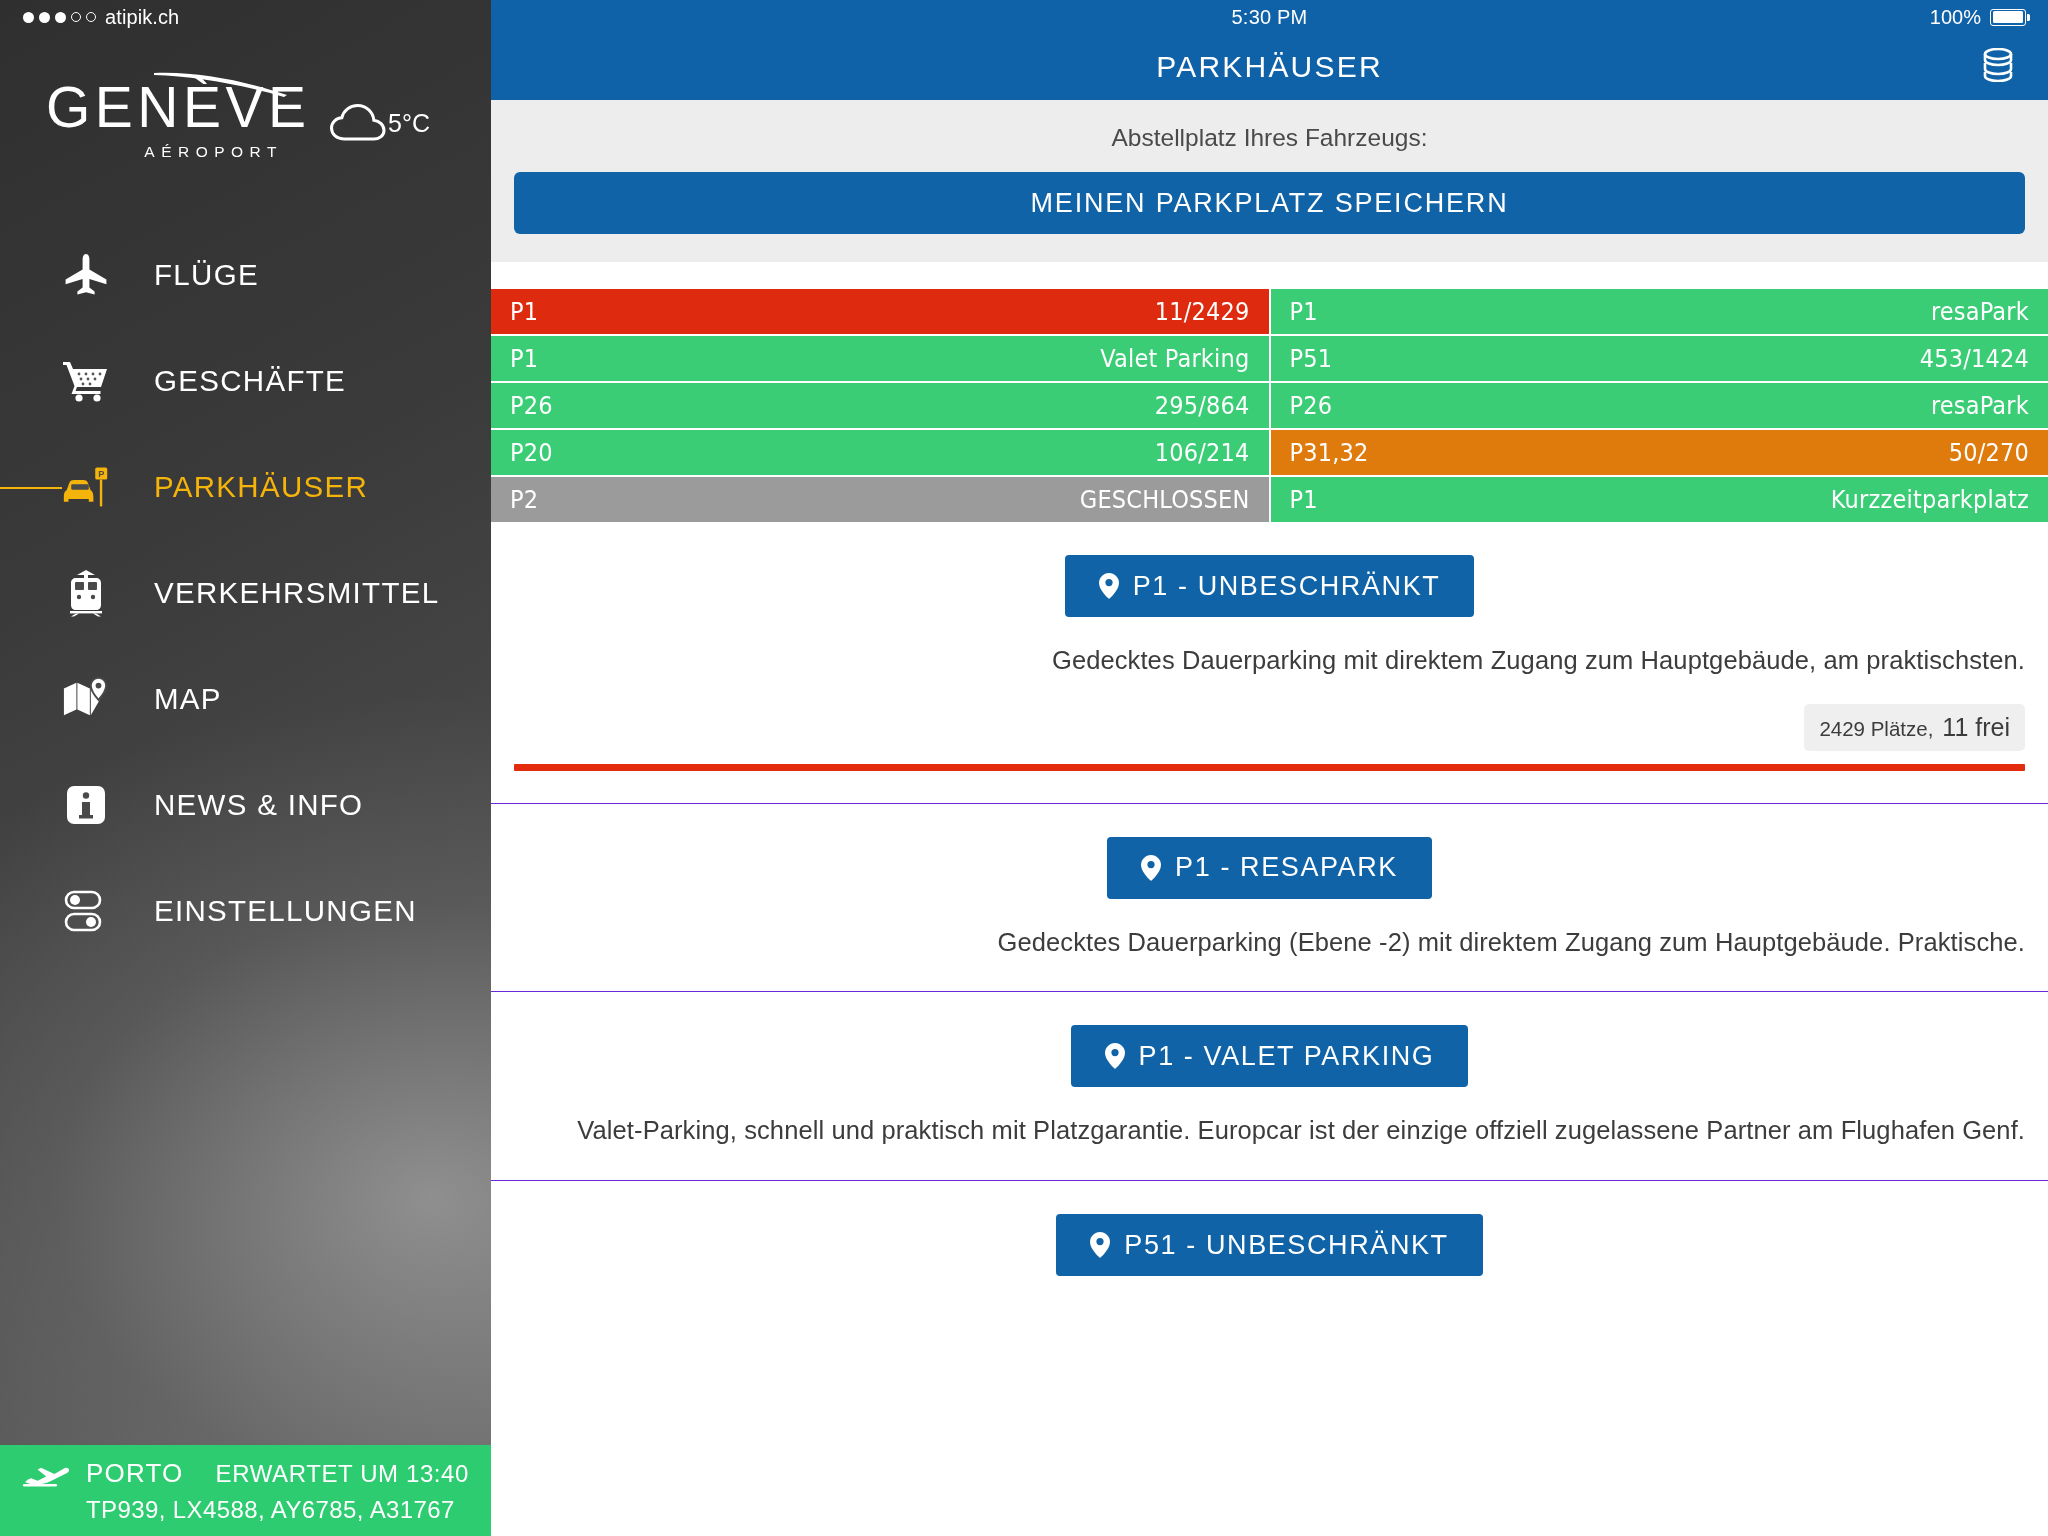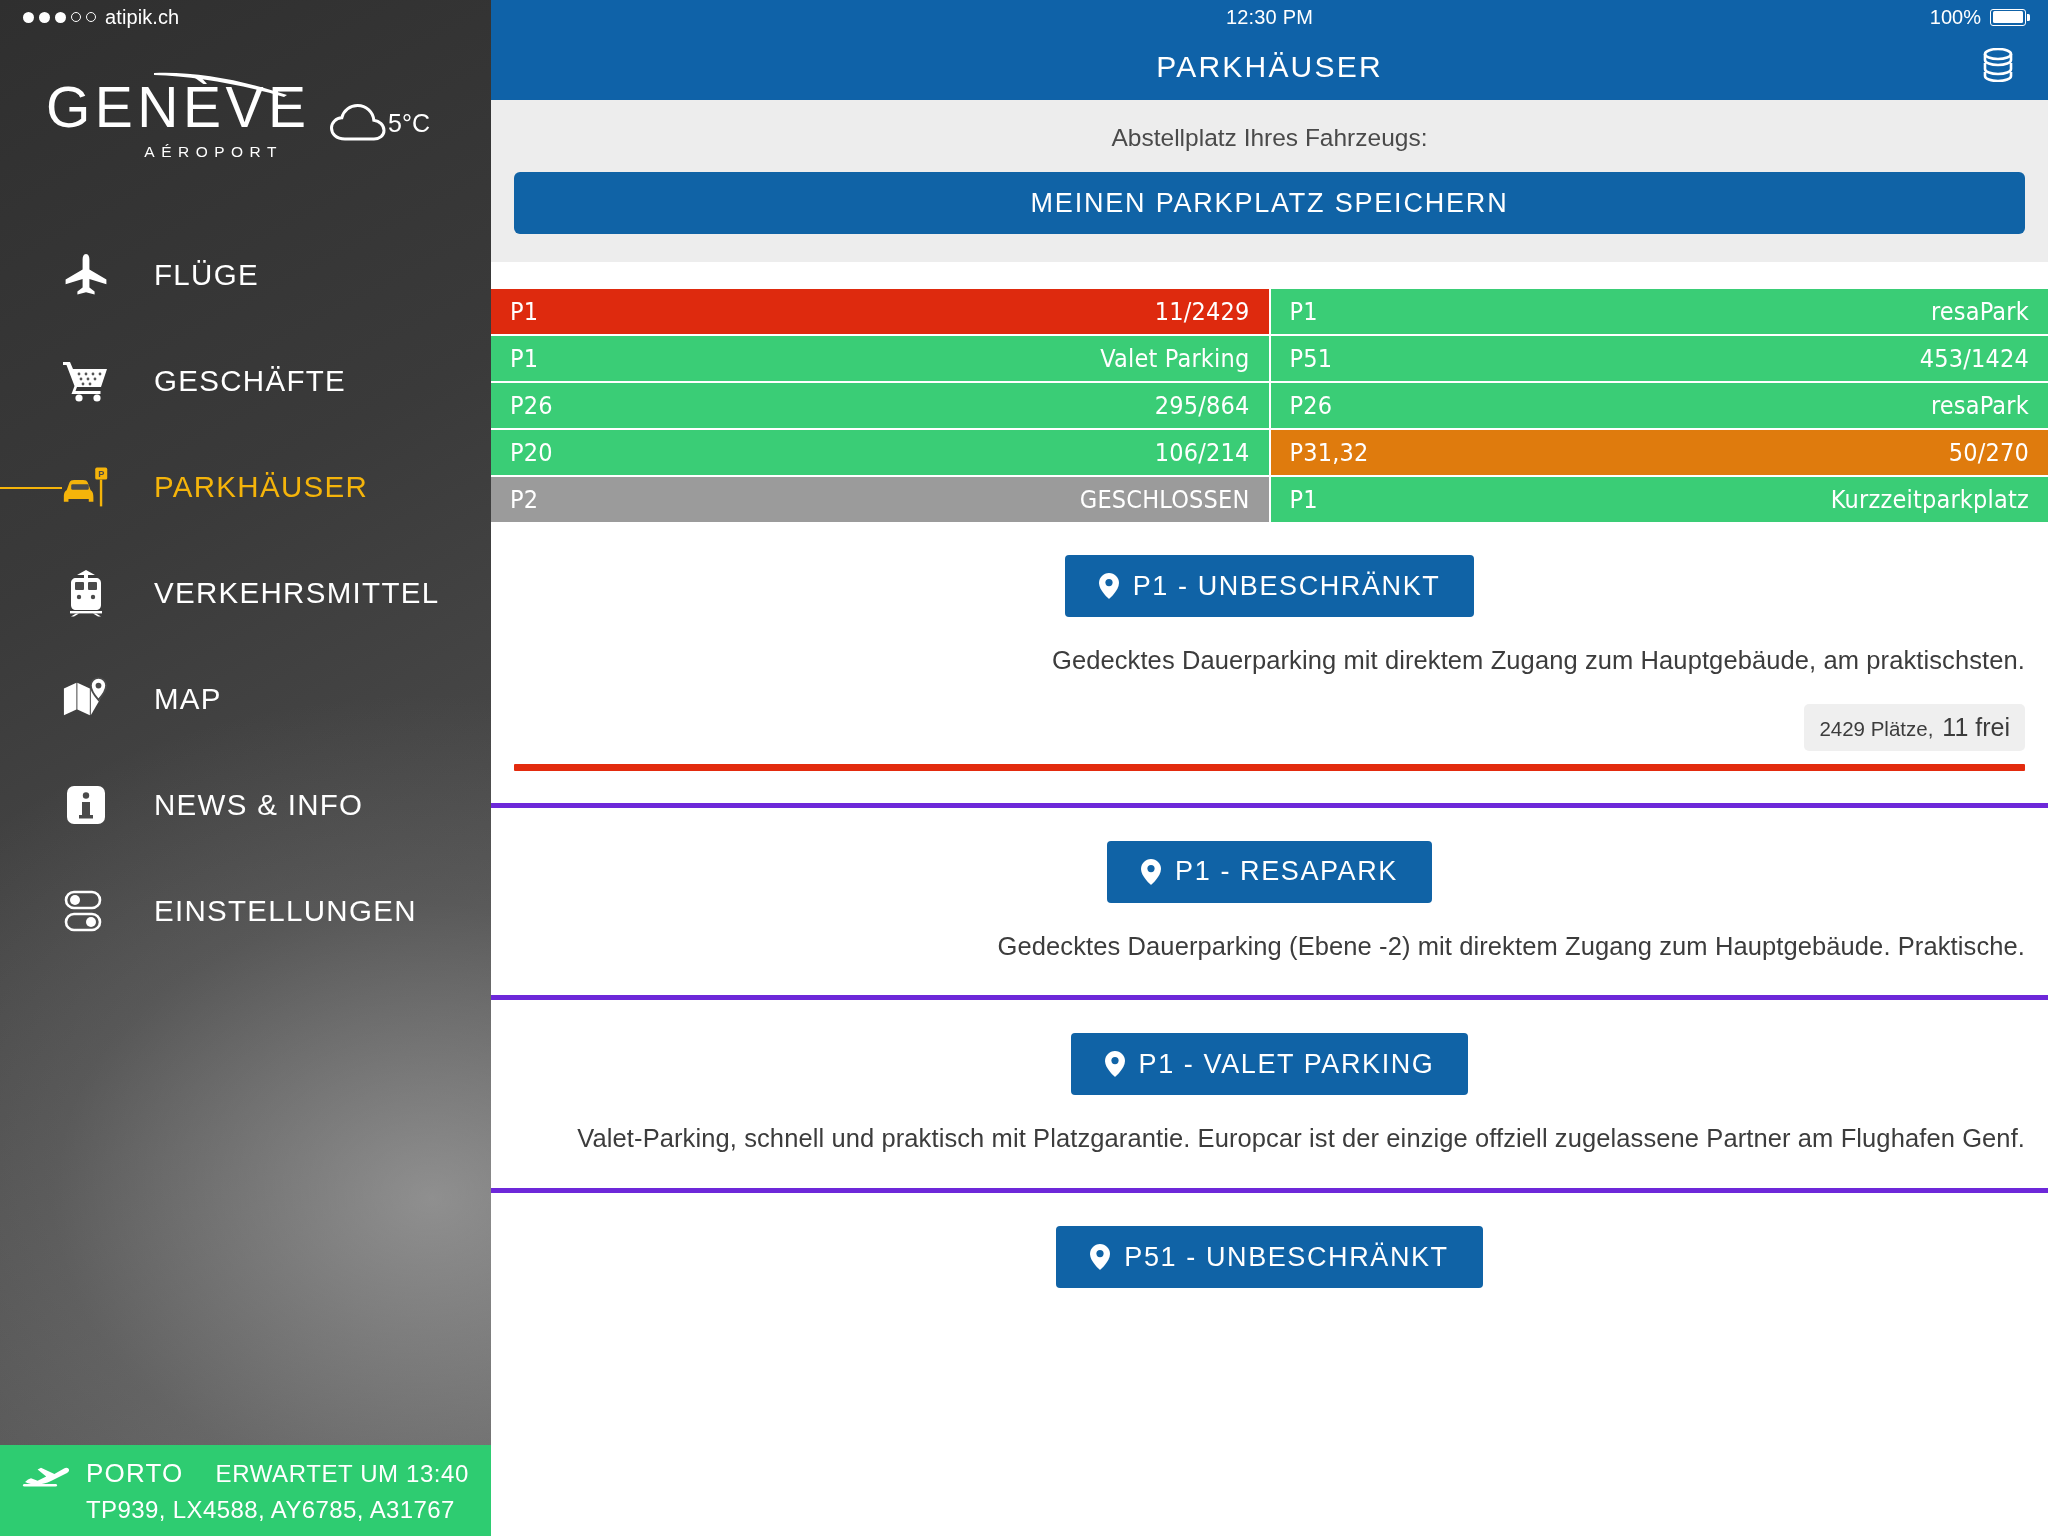--- a/index.html
+++ b/index.html
@@ -117,21 +117,21 @@
     font-stretch:condensed;
     font-size:25px; letter-spacing:0.2px;
   }
   .cell .c-name { font-weight:400; }
   .cell .c-val  { font-weight:300; }
   .cell.green { background:#3ACD76; }
   .cell.red   { background:#DE2A0E; }
   .cell.orange{ background:#DF7B0D; }
   .cell.grey  { background:#9B9B9B; }
 
-  .lot-block { border-top:5px solid #6d28d9; padding:33px 23px 0 23px; }
+  .lot-block { border-top:1px solid #6d28d9; padding:33px 23px 0 23px; }
   .lot-block:first-of-type { border-top:none; }
   .lot-btn-row { display:flex; justify-content:center; }
   .lot-btn {
     background:#1063A6; color:#fff; border:none; border-radius:4px;
     height:62px; padding:0 34px; display:inline-flex; align-items:center; gap:14px;
     font-size:27px; letter-spacing:1.6px; font-family:inherit; cursor:pointer;
   }
   .lot-desc {
     margin-top:26px; font-size:25.5px; color:#3C3C3C; line-height:1.36;
     font-weight:300; letter-spacing:0.1px;text-align:right;
@@ -289,21 +289,21 @@
         <span class="fb-dest">PORTO</span>
         <span class="fb-eta">ERWARTET UM 13:40</span>
       </div>
       <div class="fb-row2">TP939, LX4588, AY6785, A31767</div>
     </div>
   </aside>
 
   <main class="main">
 
     <div class="main-status">
-      <span class="ms-time">12:30 PM</span>
+      <span class="ms-time">5:30 PM</span>
       <span class="ms-right">
         <span>100%</span>
         <span class="battery">
             <i></i>
           </span>
       </span>
     </div>
 
     <div class="header">
       <span class="header-title">PARKHÄUSER</span>

